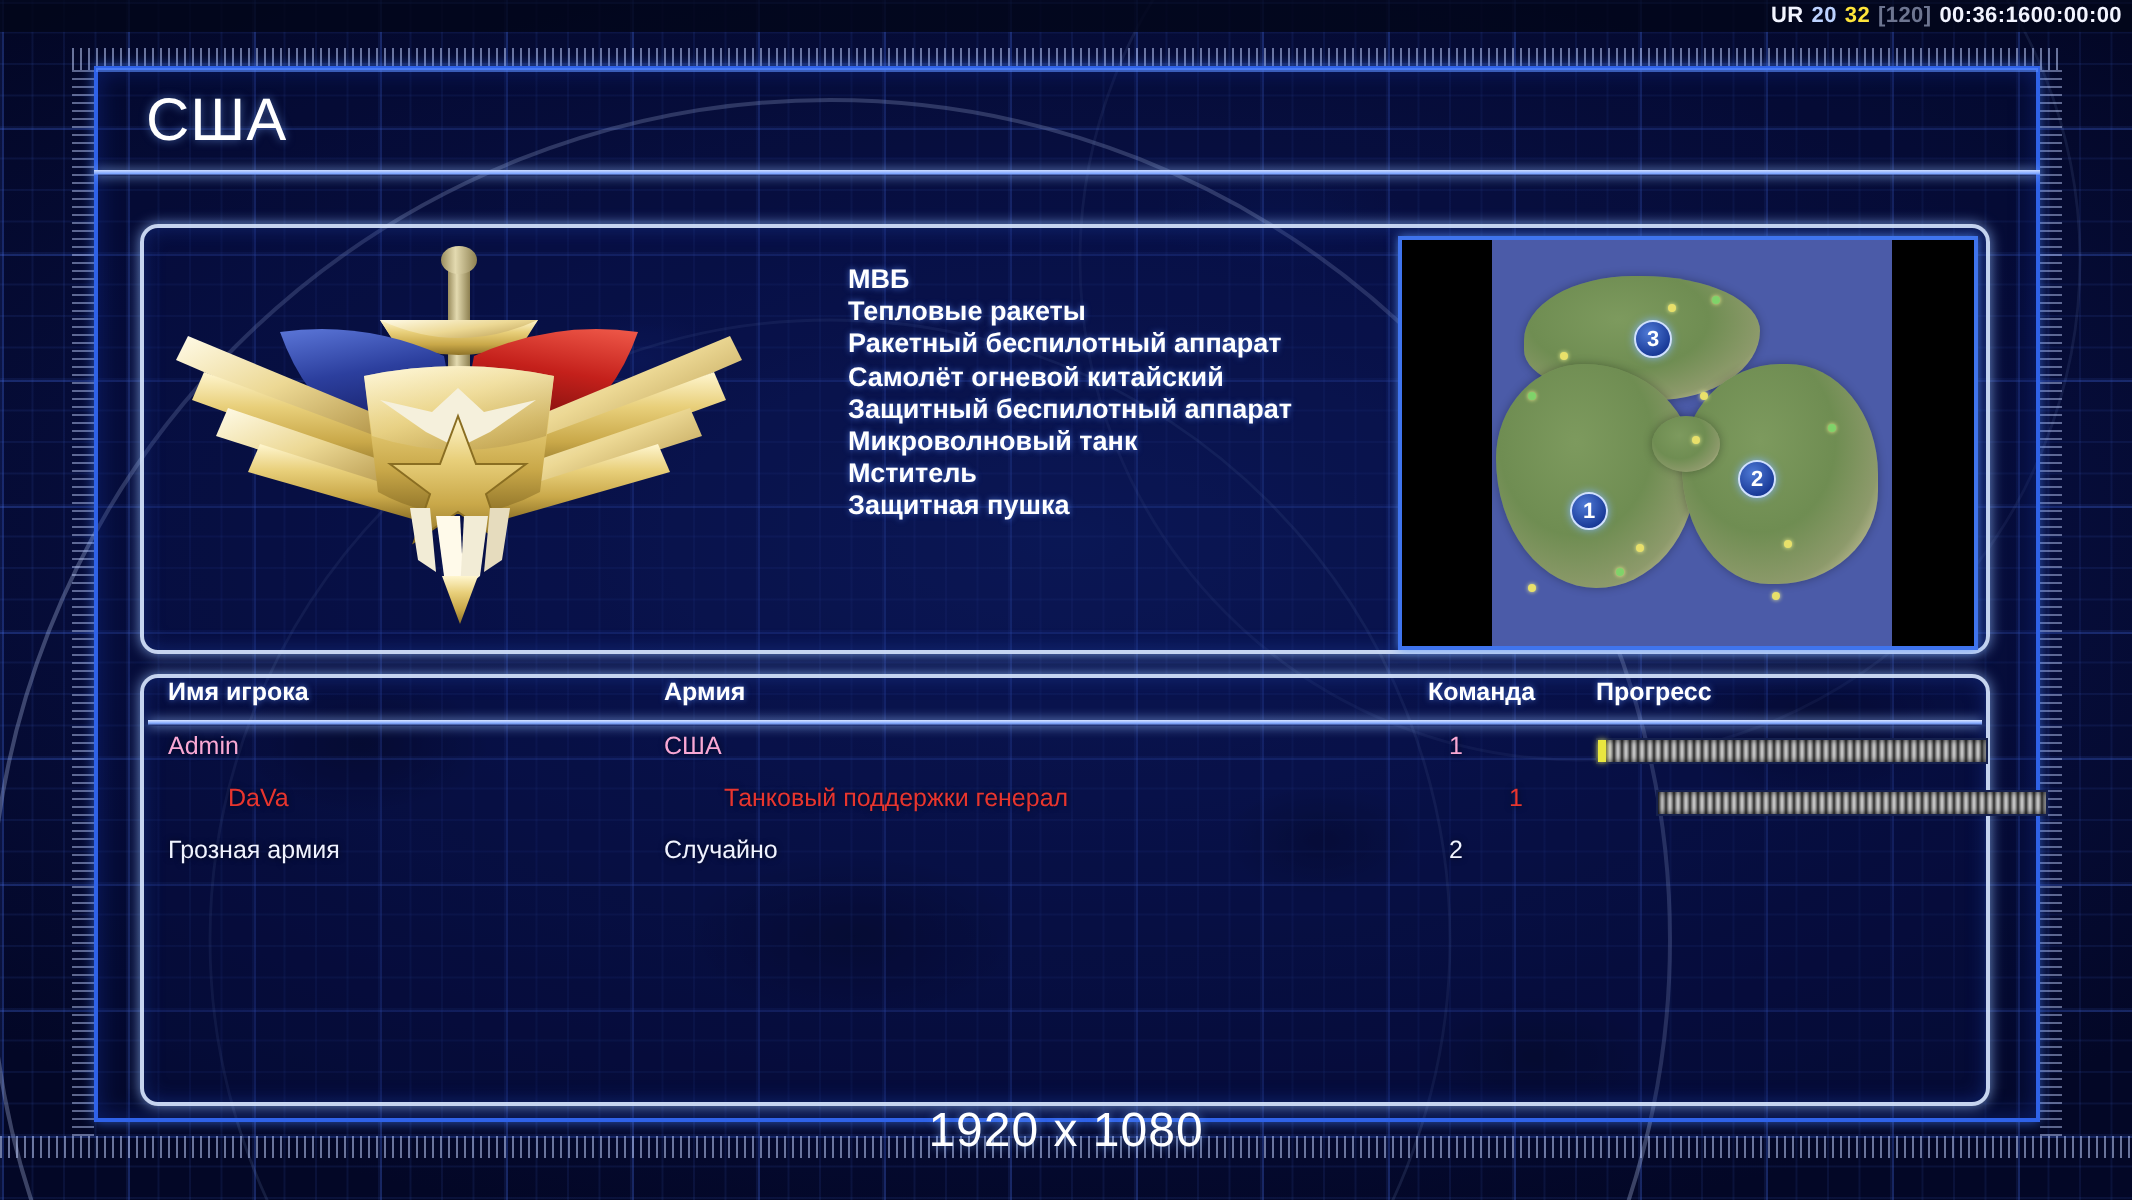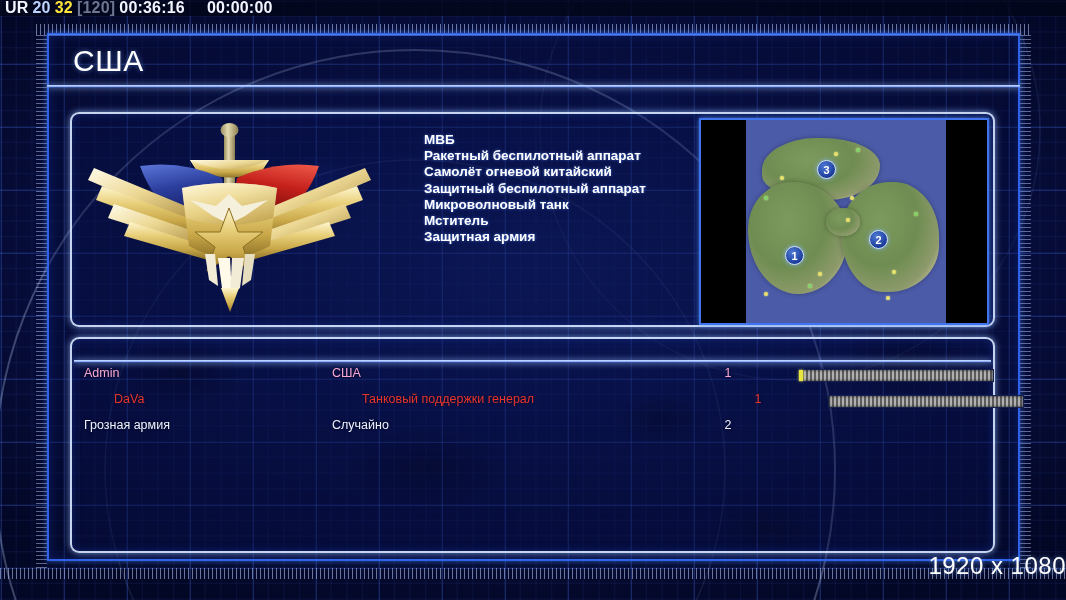--- a/index.html
+++ b/index.html
@@ -43,26 +43,25 @@
       linear-gradient(to bottom, rgba(60,95,200,.12) 1px, transparent 1px);
     background-size:15.75px 15.75px;
   }
   
   #arcs { position:absolute; inset:0; }
 
   
   #hud {
     position:absolute; top:0; left:0; right:0; height:16px;
     background:rgba(2,6,26,.82);
-    display:flex; align-items:center; justify-content:flex-start;
+    display:flex; align-items:center; justify-content:flex-end;
     padding:0 5px;
-    font-size:16px; font-weight:bold; letter-spacing:.2px;
+    font-size:11px; font-weight:bold; letter-spacing:.2px;
     font-family:"Liberation Sans", sans-serif;
     z-index:40;
-    gap:22px;
   }
   #hud .l { display:flex; gap:4px; align-items:baseline; }
   .c-white { color:#f2f4ff; }
   .c-blue  { color:#bcd2ff; }
   .c-yellow { color:#ffe53a; }
   .c-gray  { color:#6d7590; }
 
   
   .ruler-h {
     position:absolute; height:11px;
@@ -207,21 +206,21 @@
   }
   .progress .lead {
     position:absolute; left:0; top:0; bottom:0; width:4px;
     background:#e9e73f;
     box-shadow:0 0 3px rgba(240,240,100,.9);
   }
 
   
   #resolution {
     position:absolute; left:0; right:0; top:552px;
-    text-align:right; color:#ffffff;
+    text-align:center; color:#ffffff;
     font-size:24px; letter-spacing:.5px;
     text-shadow:0 0 5px rgba(120,170,255,.6);
     z-index:30;
   }
 </style>
 </head>
 <body>
 
 <div id="bg"></div>
 <div id="bg-blobs"></div>
@@ -319,26 +318,27 @@
       <path d="M123 134 L133 134 L136 166 L127 160 Z" fill="#f2ecd6"></path>
       <path d="M136 138 L148 138 L150 176 L140 168 Z" fill="#fffaea"></path>
       <path d="M150 138 L162 138 L158 168 L148 176 Z" fill="#f2ecd6"></path>
       <path d="M163 134 L173 134 L169 160 L160 166 Z" fill="#e6dcbe"></path>
       <path d="M139 168 L157 168 L148 192 Z" fill="url(#gold)"></path>
     </svg>
   </div>
 
   <div id="ability-list">
     <div>МВБ</div>
+    <div>Тепловые ракеты</div>
     <div>Ракетный беспилотный аппарат</div>
     <div>Самолёт огневой китайский</div>
     <div>Защитный беспилотный аппарат</div>
     <div>Микроволновый танк</div>
     <div>Мститель</div>
-    <div>Защитная армия</div>
+    <div>Защитная пушка</div>
   </div>
 
   <div id="minimap-box">
     <div id="minimap-inner">
 
       <div class="island" style="left:16px; top:18px; width:118px; height:62px; border-radius:48% 52% 46% 54% / 54% 46% 58% 42%;"></div>
 
       <div class="island" style="left:2px; top:62px; width:100px; height:112px; border-radius:44% 56% 50% 50% / 42% 48% 52% 58%;"></div>
 
       <div class="island" style="left:95px; top:62px; width:98px; height:110px; border-radius:52% 48% 54% 46% / 48% 52% 44% 56%;"></div>
@@ -360,20 +360,26 @@
       <div class="res" style="left:18px; top:172px;"></div>
       <div class="res" style="left:146px; top:150px;"></div>
       <div class="res" style="left:140px; top:176px;"></div>
       <div class="res" style="left:100px; top:98px;"></div>
     </div>
   </div>
 </div>
 
 <div id="players-panel" class="glow-panel">
 
+  <div id="table-head">
+    <span class="col-name">Имя игрока</span>
+    <span class="col-army">Армия</span>
+    <span class="col-team">Команда</span>
+    <span class="col-prog">Прогресс</span>
+  </div>
   <div id="head-divider"></div>
 
   <div class="prow" style="top:27px;">
     <span class="col-name t-yellow">Admin</span>
     <span class="col-army t-yellow">США</span>
     <span class="col-team t-yellow">1</span>
     <div class="progress">
       <div class="lead"></div>
     </div>
   </div>

